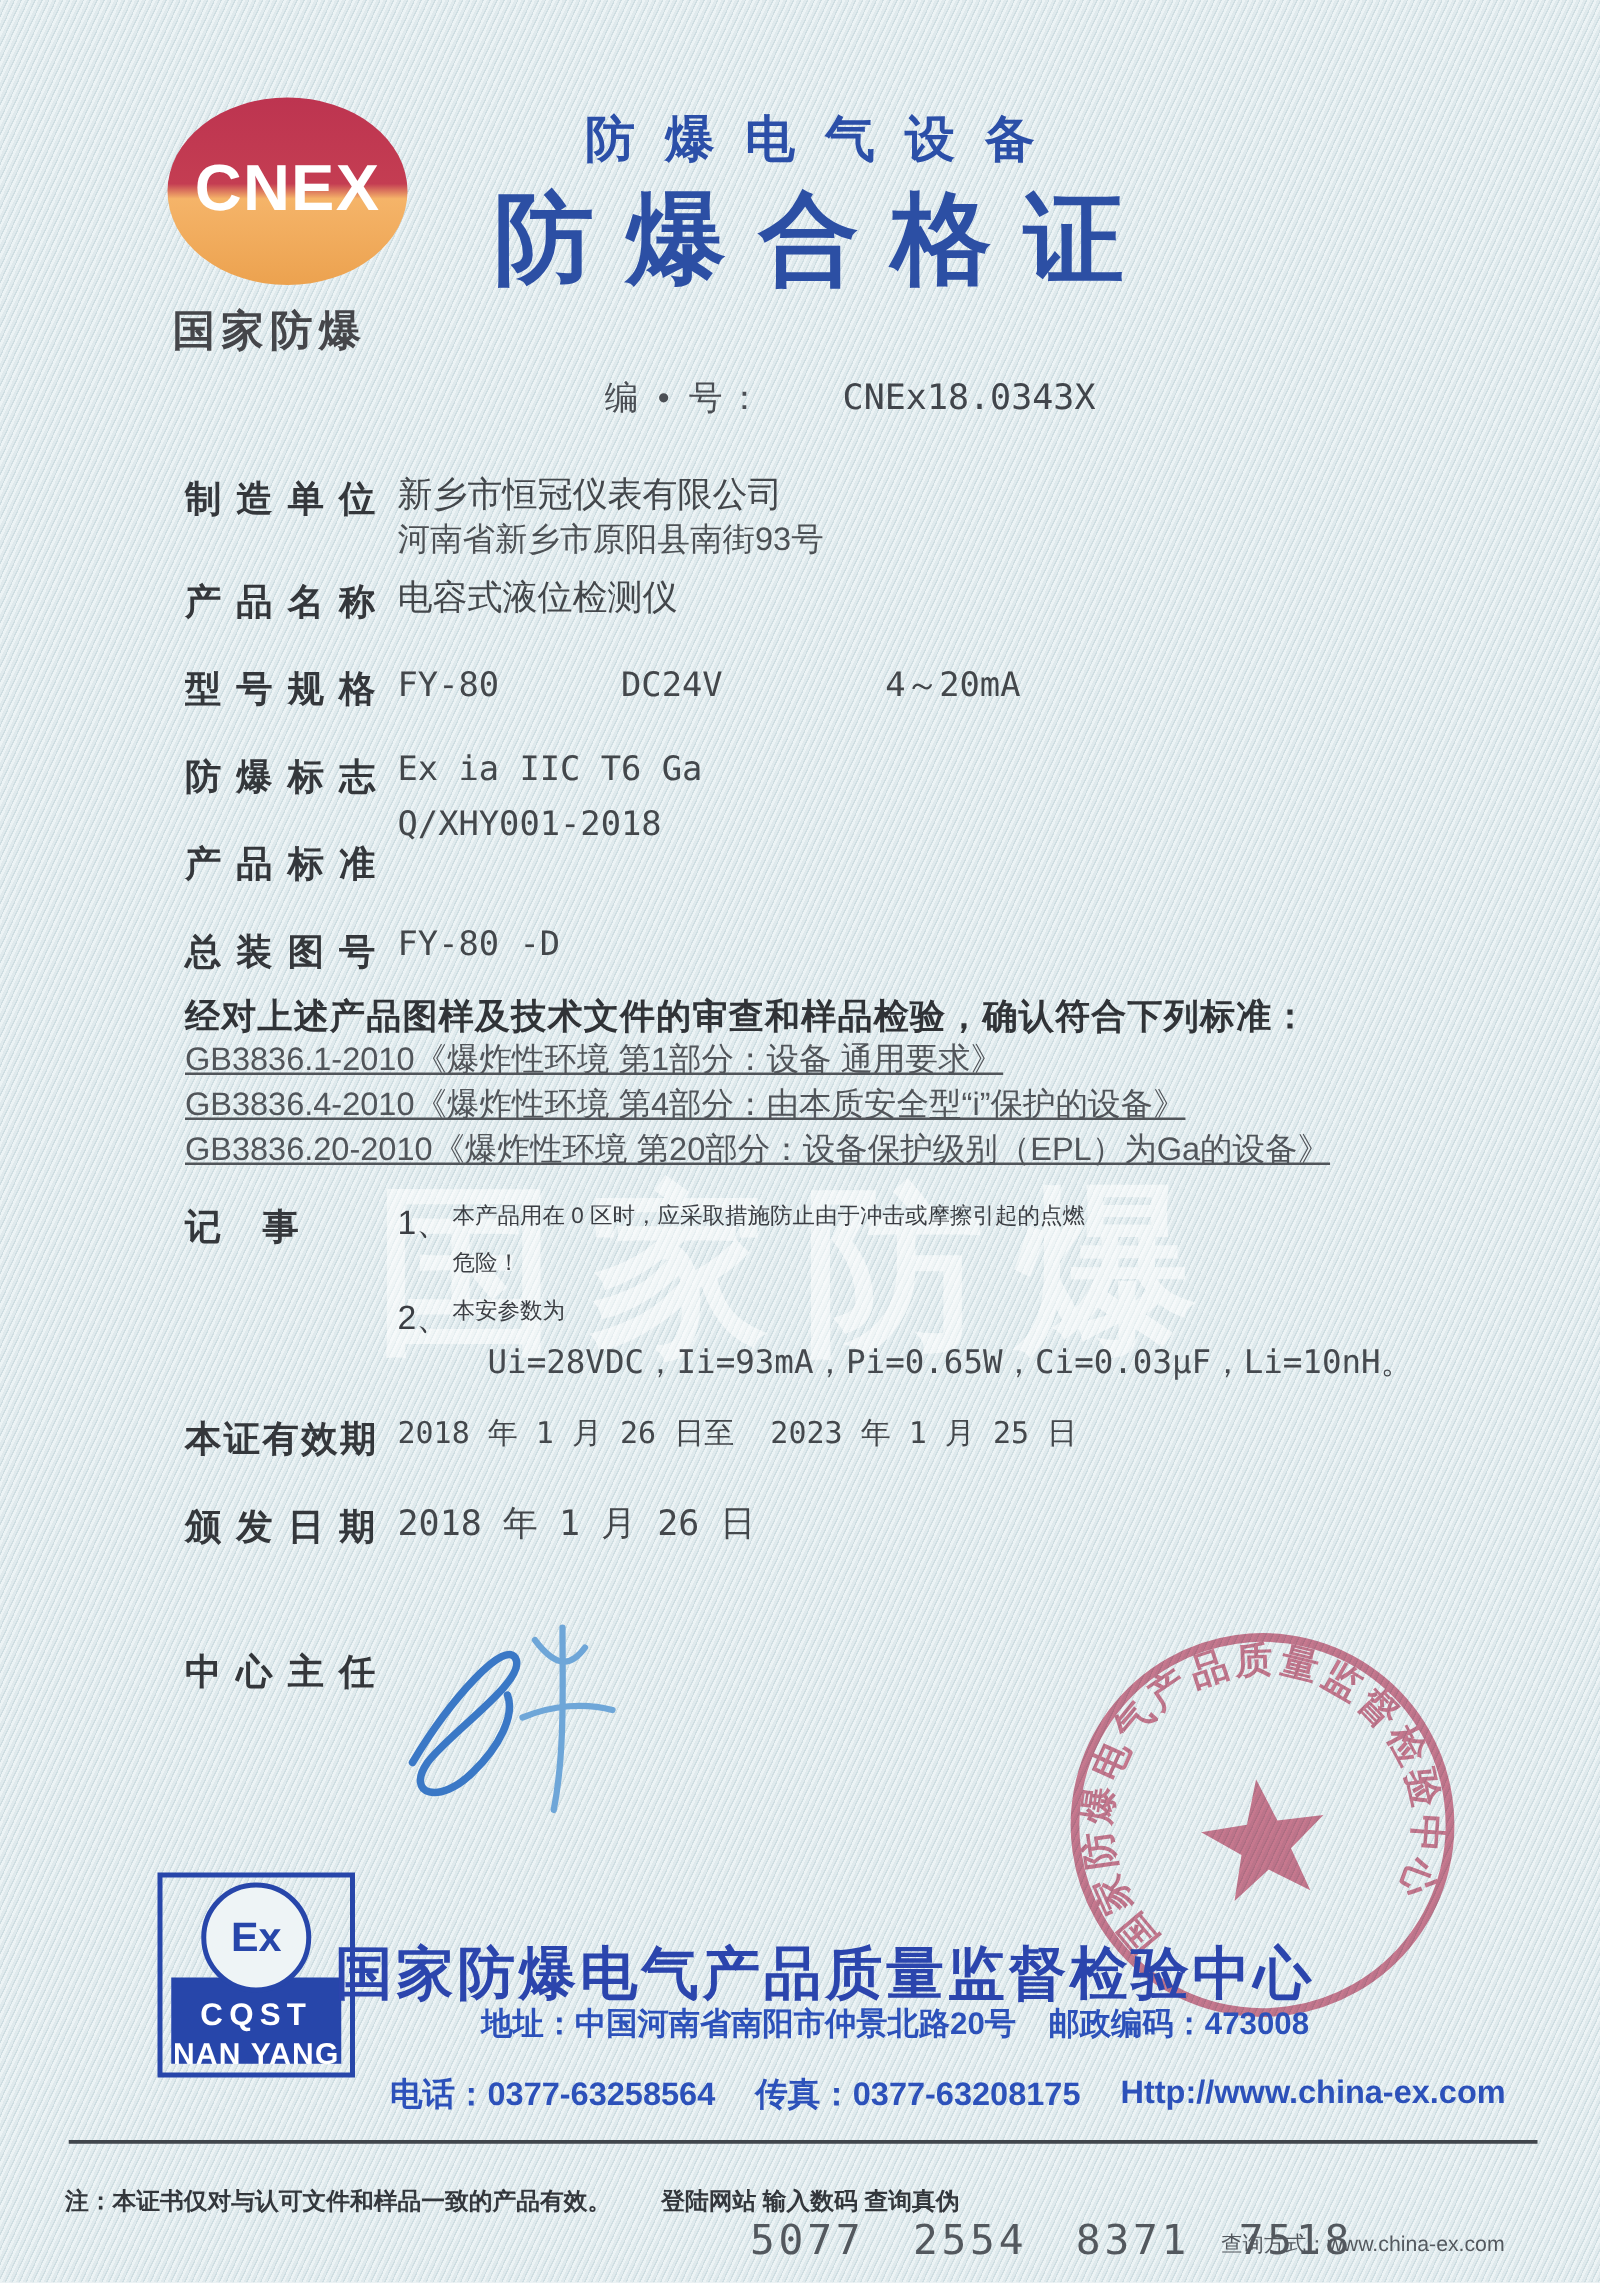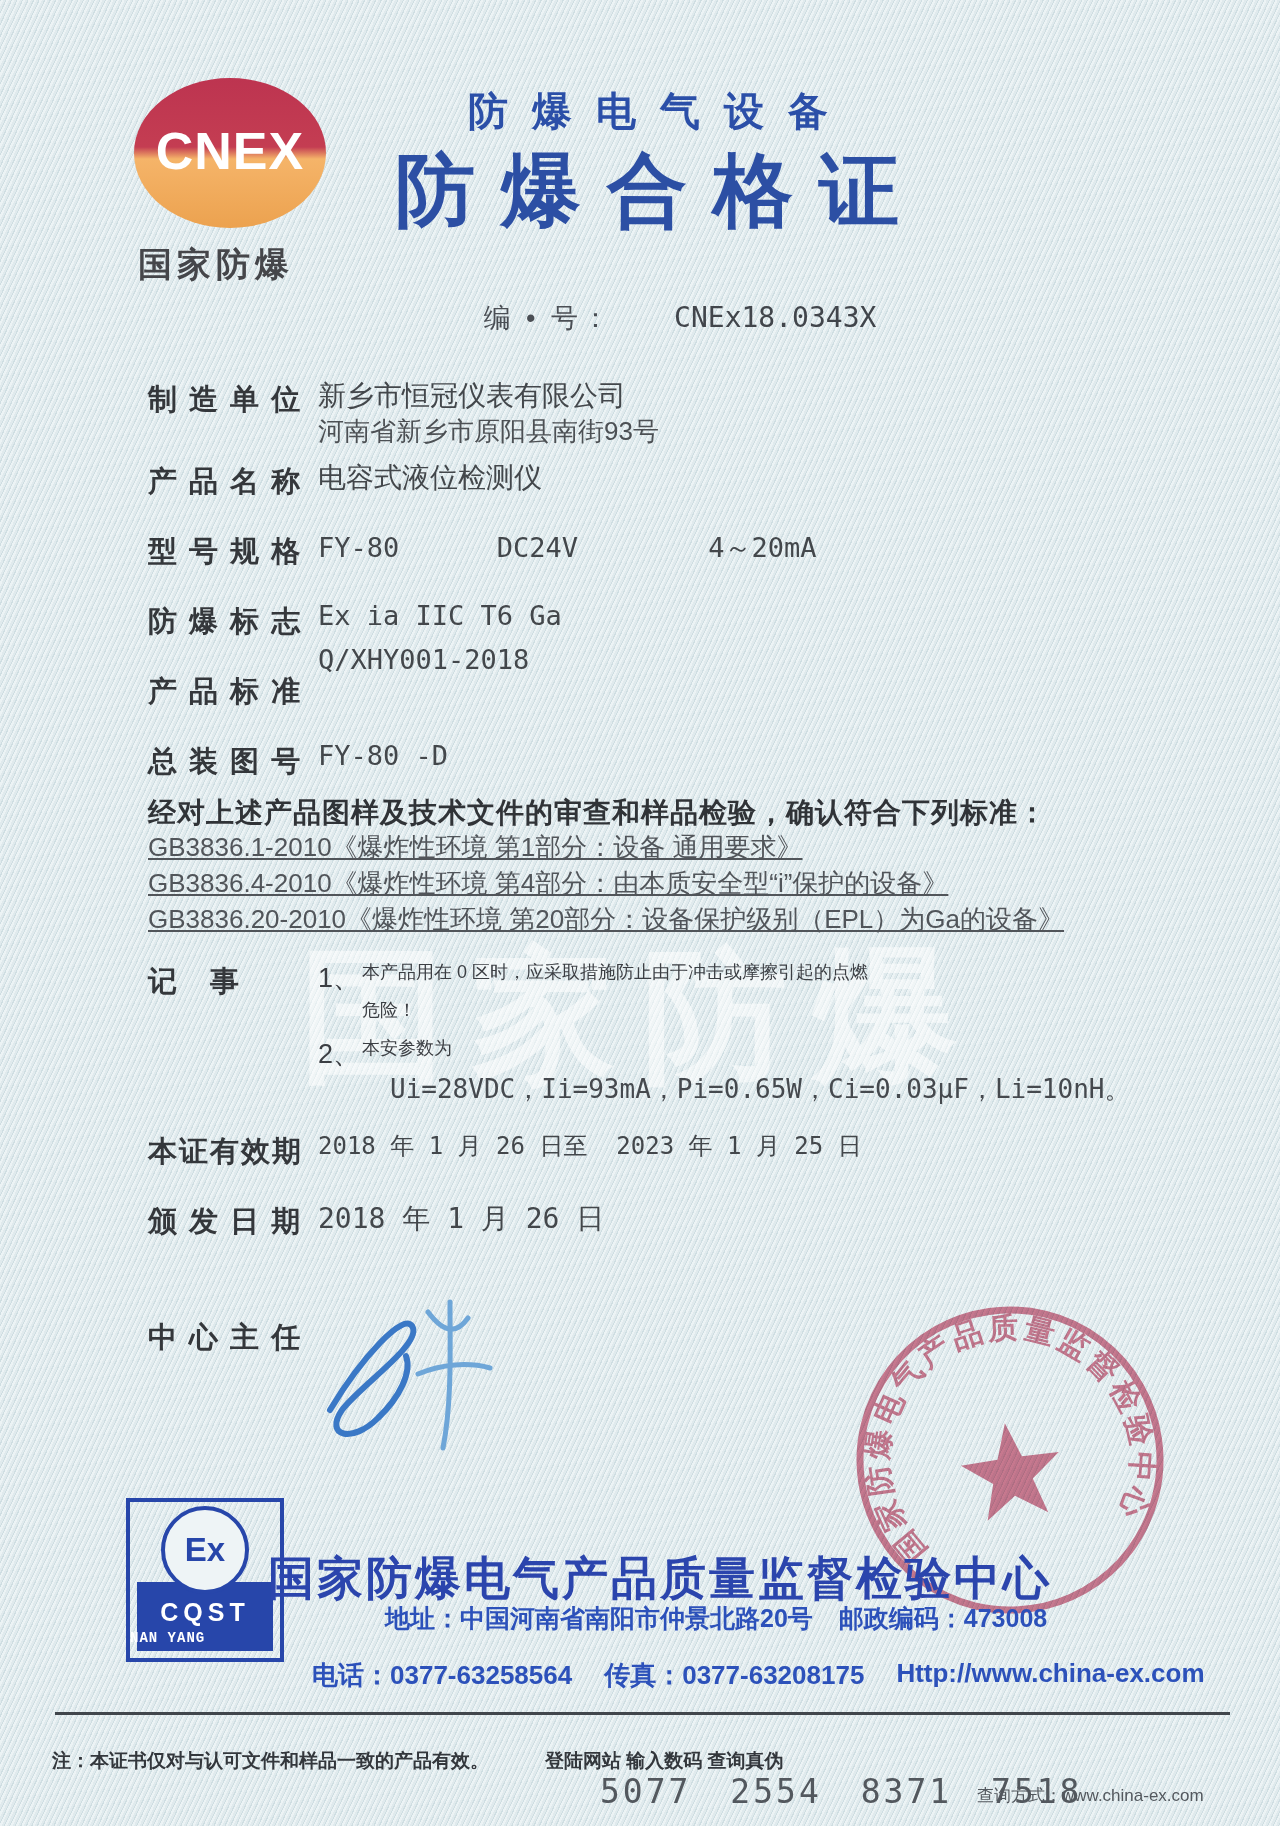--- a/index.html
+++ b/index.html
@@ -48,28 +48,28 @@
     opacity:0.85;mix-blend-mode:multiply;}
   
   .badge{left:126px;top:1498px;width:158px;height:164px;border:4px solid #2746aa;box-sizing:border-box;}
   .badge-block{position:absolute;left:7px;right:7px;top:80px;bottom:7px;background:#2746aa;}
   .badge-circle{position:absolute;top:4px;left:50%;transform:translateX(-50%);width:80px;height:80px;
     border:4px solid #2746aa;border-radius:50%;background:#eef4f6;z-index:2;
     display:flex;align-items:center;justify-content:center;}
   .badge-ex{font-size:33px;font-weight:bold;color:#2746aa;}
   .badge-l1{position:absolute;top:96px;width:100%;text-align:center;color:#ffffff;
     font-size:25px;font-weight:bold;letter-spacing:5px;z-index:3;}
-  .badge-l2{position:absolute;top:128px;width:100%;text-align:left;color:#ffffff;
-    font-size:14px;font-weight:bold;letter-spacing:1px;z-index:3;font-family:Liberation Mono, monospace;}
+  .badge-l2{position:absolute;top:128px;width:100%;text-align:center;color:#ffffff;
+    font-size:24px;font-weight:bold;letter-spacing:1px;z-index:3;}
   .issuer-name{left:268px;top:1548px;font-size:46px;font-weight:bold;color:#2b45ad;letter-spacing:3px;}
   .addr-row{left:385px;top:1602px;display:flex;gap:26px;font-size:25px;font-weight:bold;color:#2c51ba;}
   .phone-row{left:312px;top:1658px;display:flex;gap:32px;font-size:26px;font-weight:bold;color:#2c51ba;}
   
   .rule{left:55px;top:1712px;width:1175px;height:3px;background:#41464c;}
-  .foot-note{left:52px;top:1748px;display:flex;gap:56px;font-size:19px;color:#33373c;font-weight:600;}
+  .foot-note{left:52px;top:1748px;display:flex;gap:40px;font-size:19px;color:#33373c;font-weight:600;}
   .verify-code{left:600px;top:1772px;font-size:33px;color:#53585e;letter-spacing:3px;word-spacing:16px;}
   .query{left:965px;top:1784px;font-size:17px;color:#53585e;margin-left:12px;}
   
   .watermark{left:300px;top:920px;font-size:145px;font-weight:bold;letter-spacing:26px;
     color:rgba(255,255,255,0.5);pointer-events:none;}
 </style>
 </head>
 <body>
 
 <div class="page">

